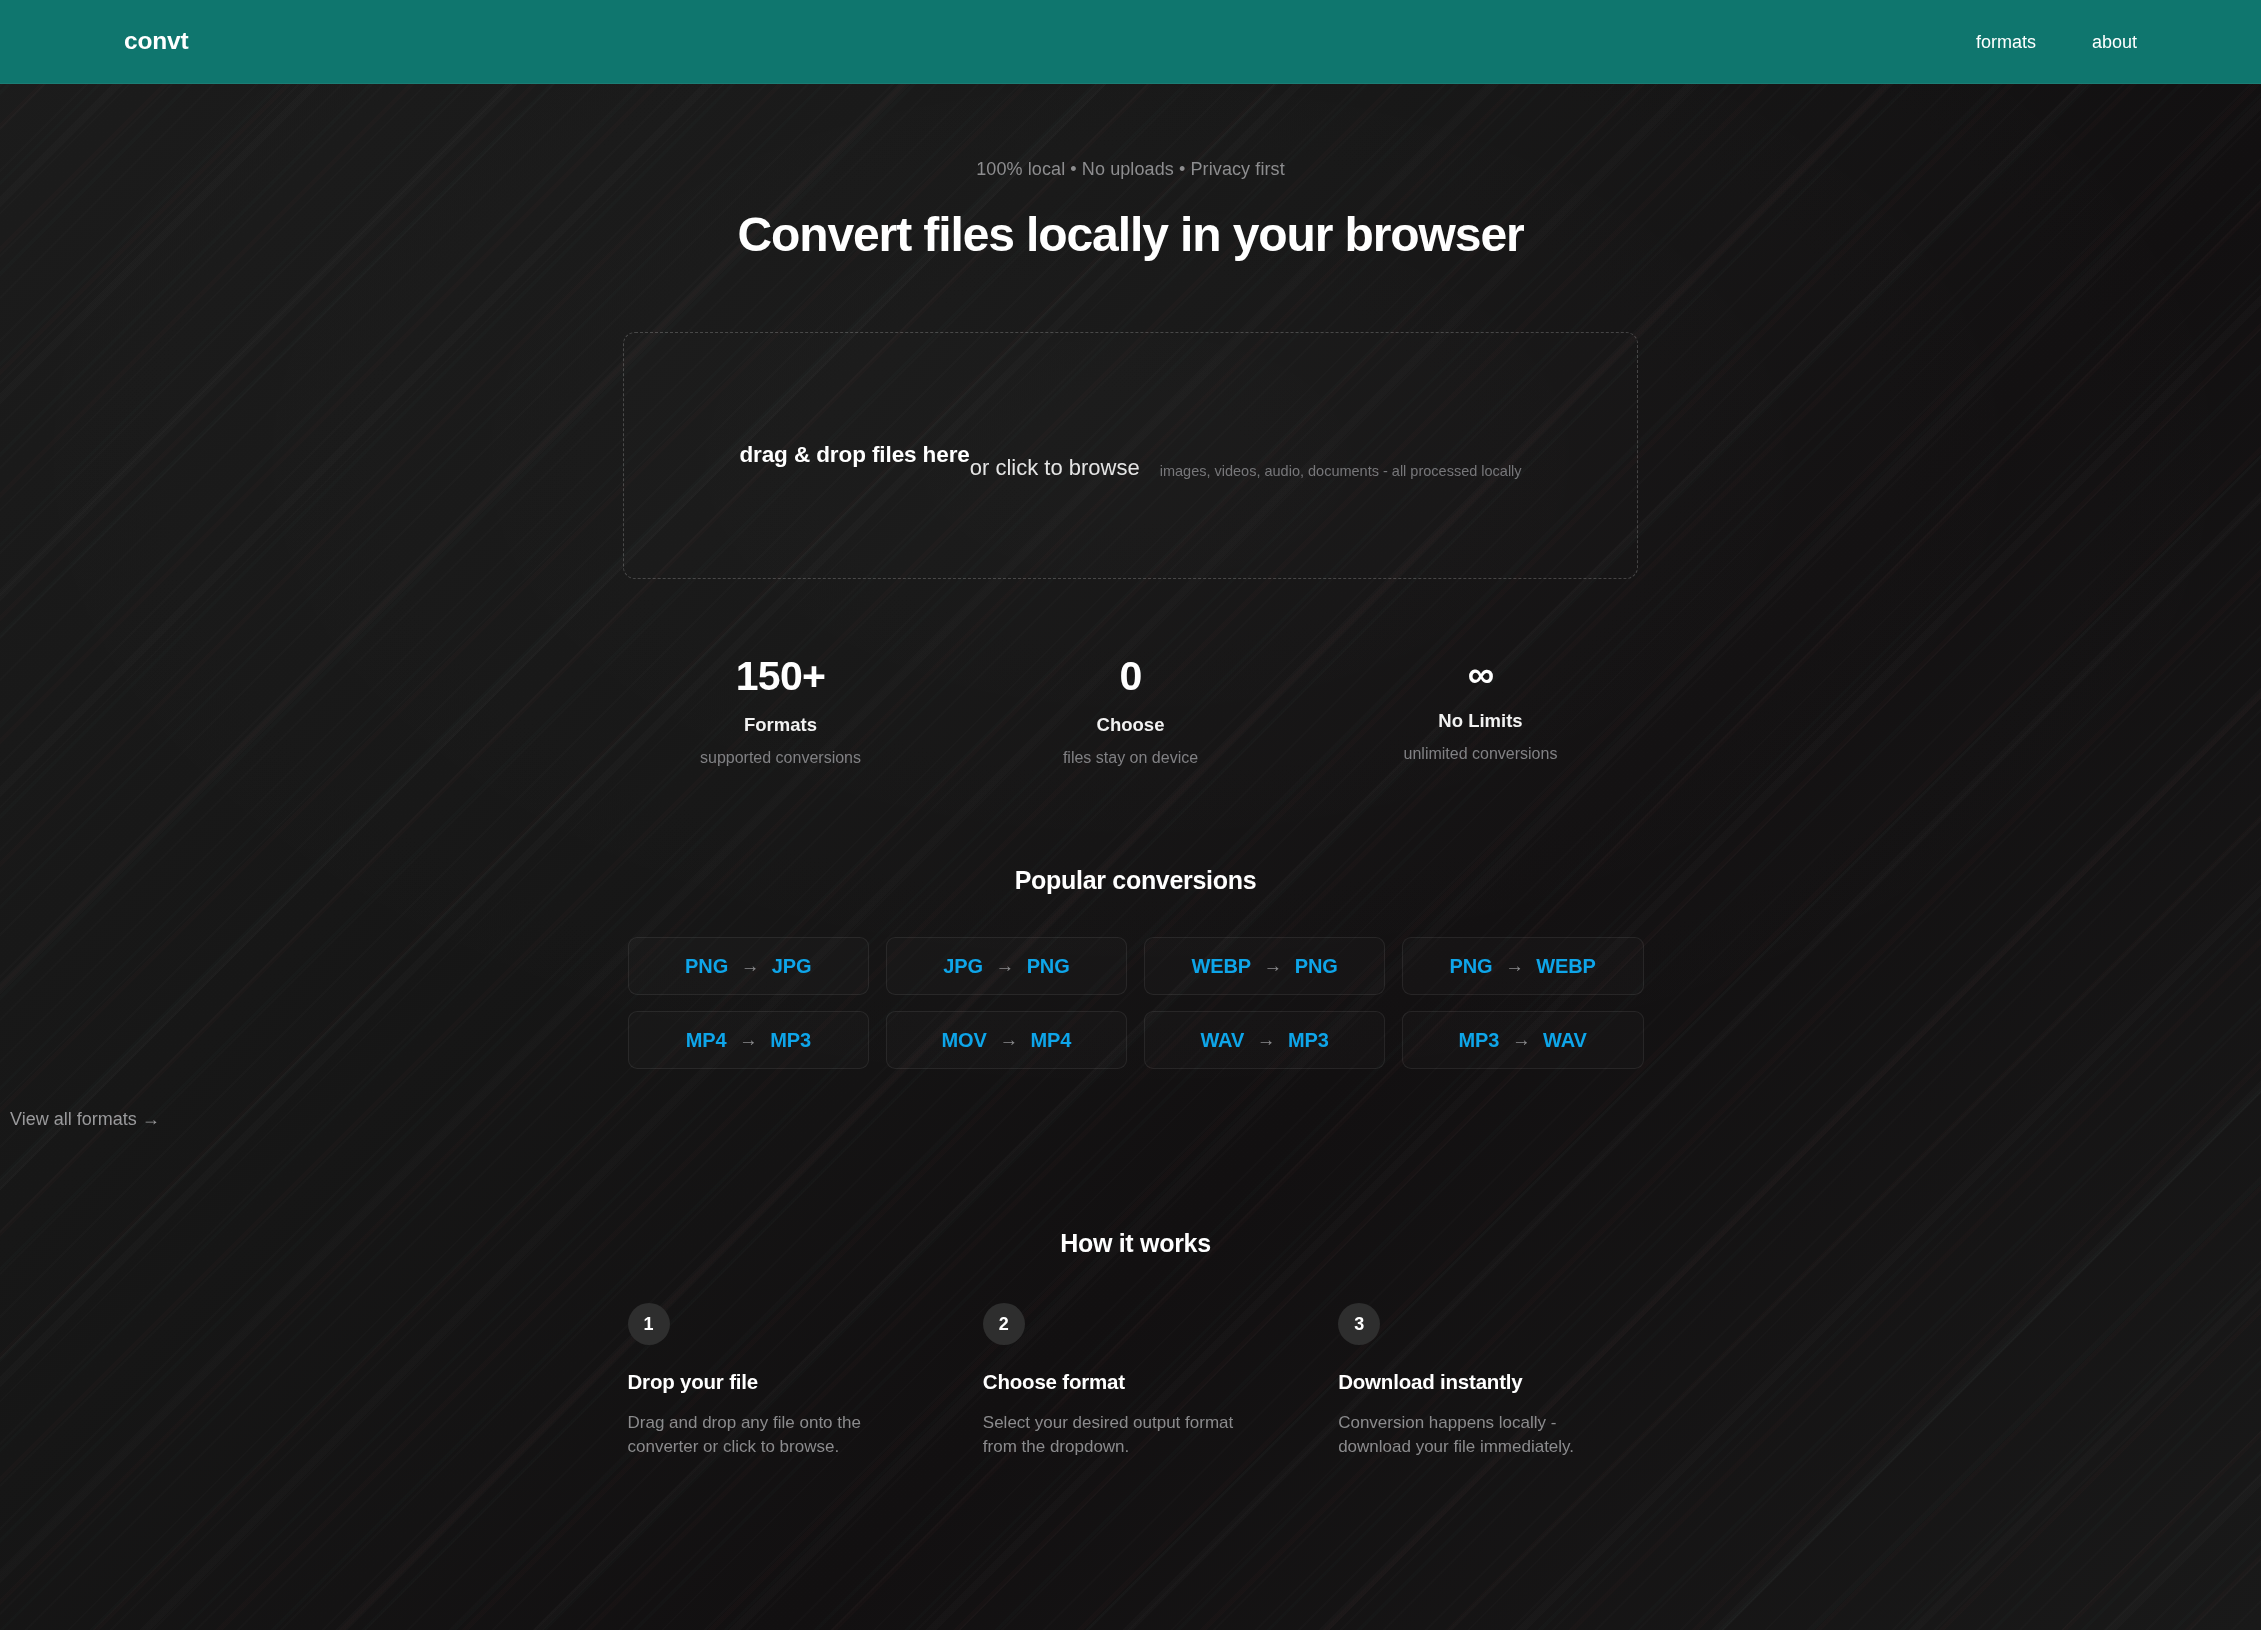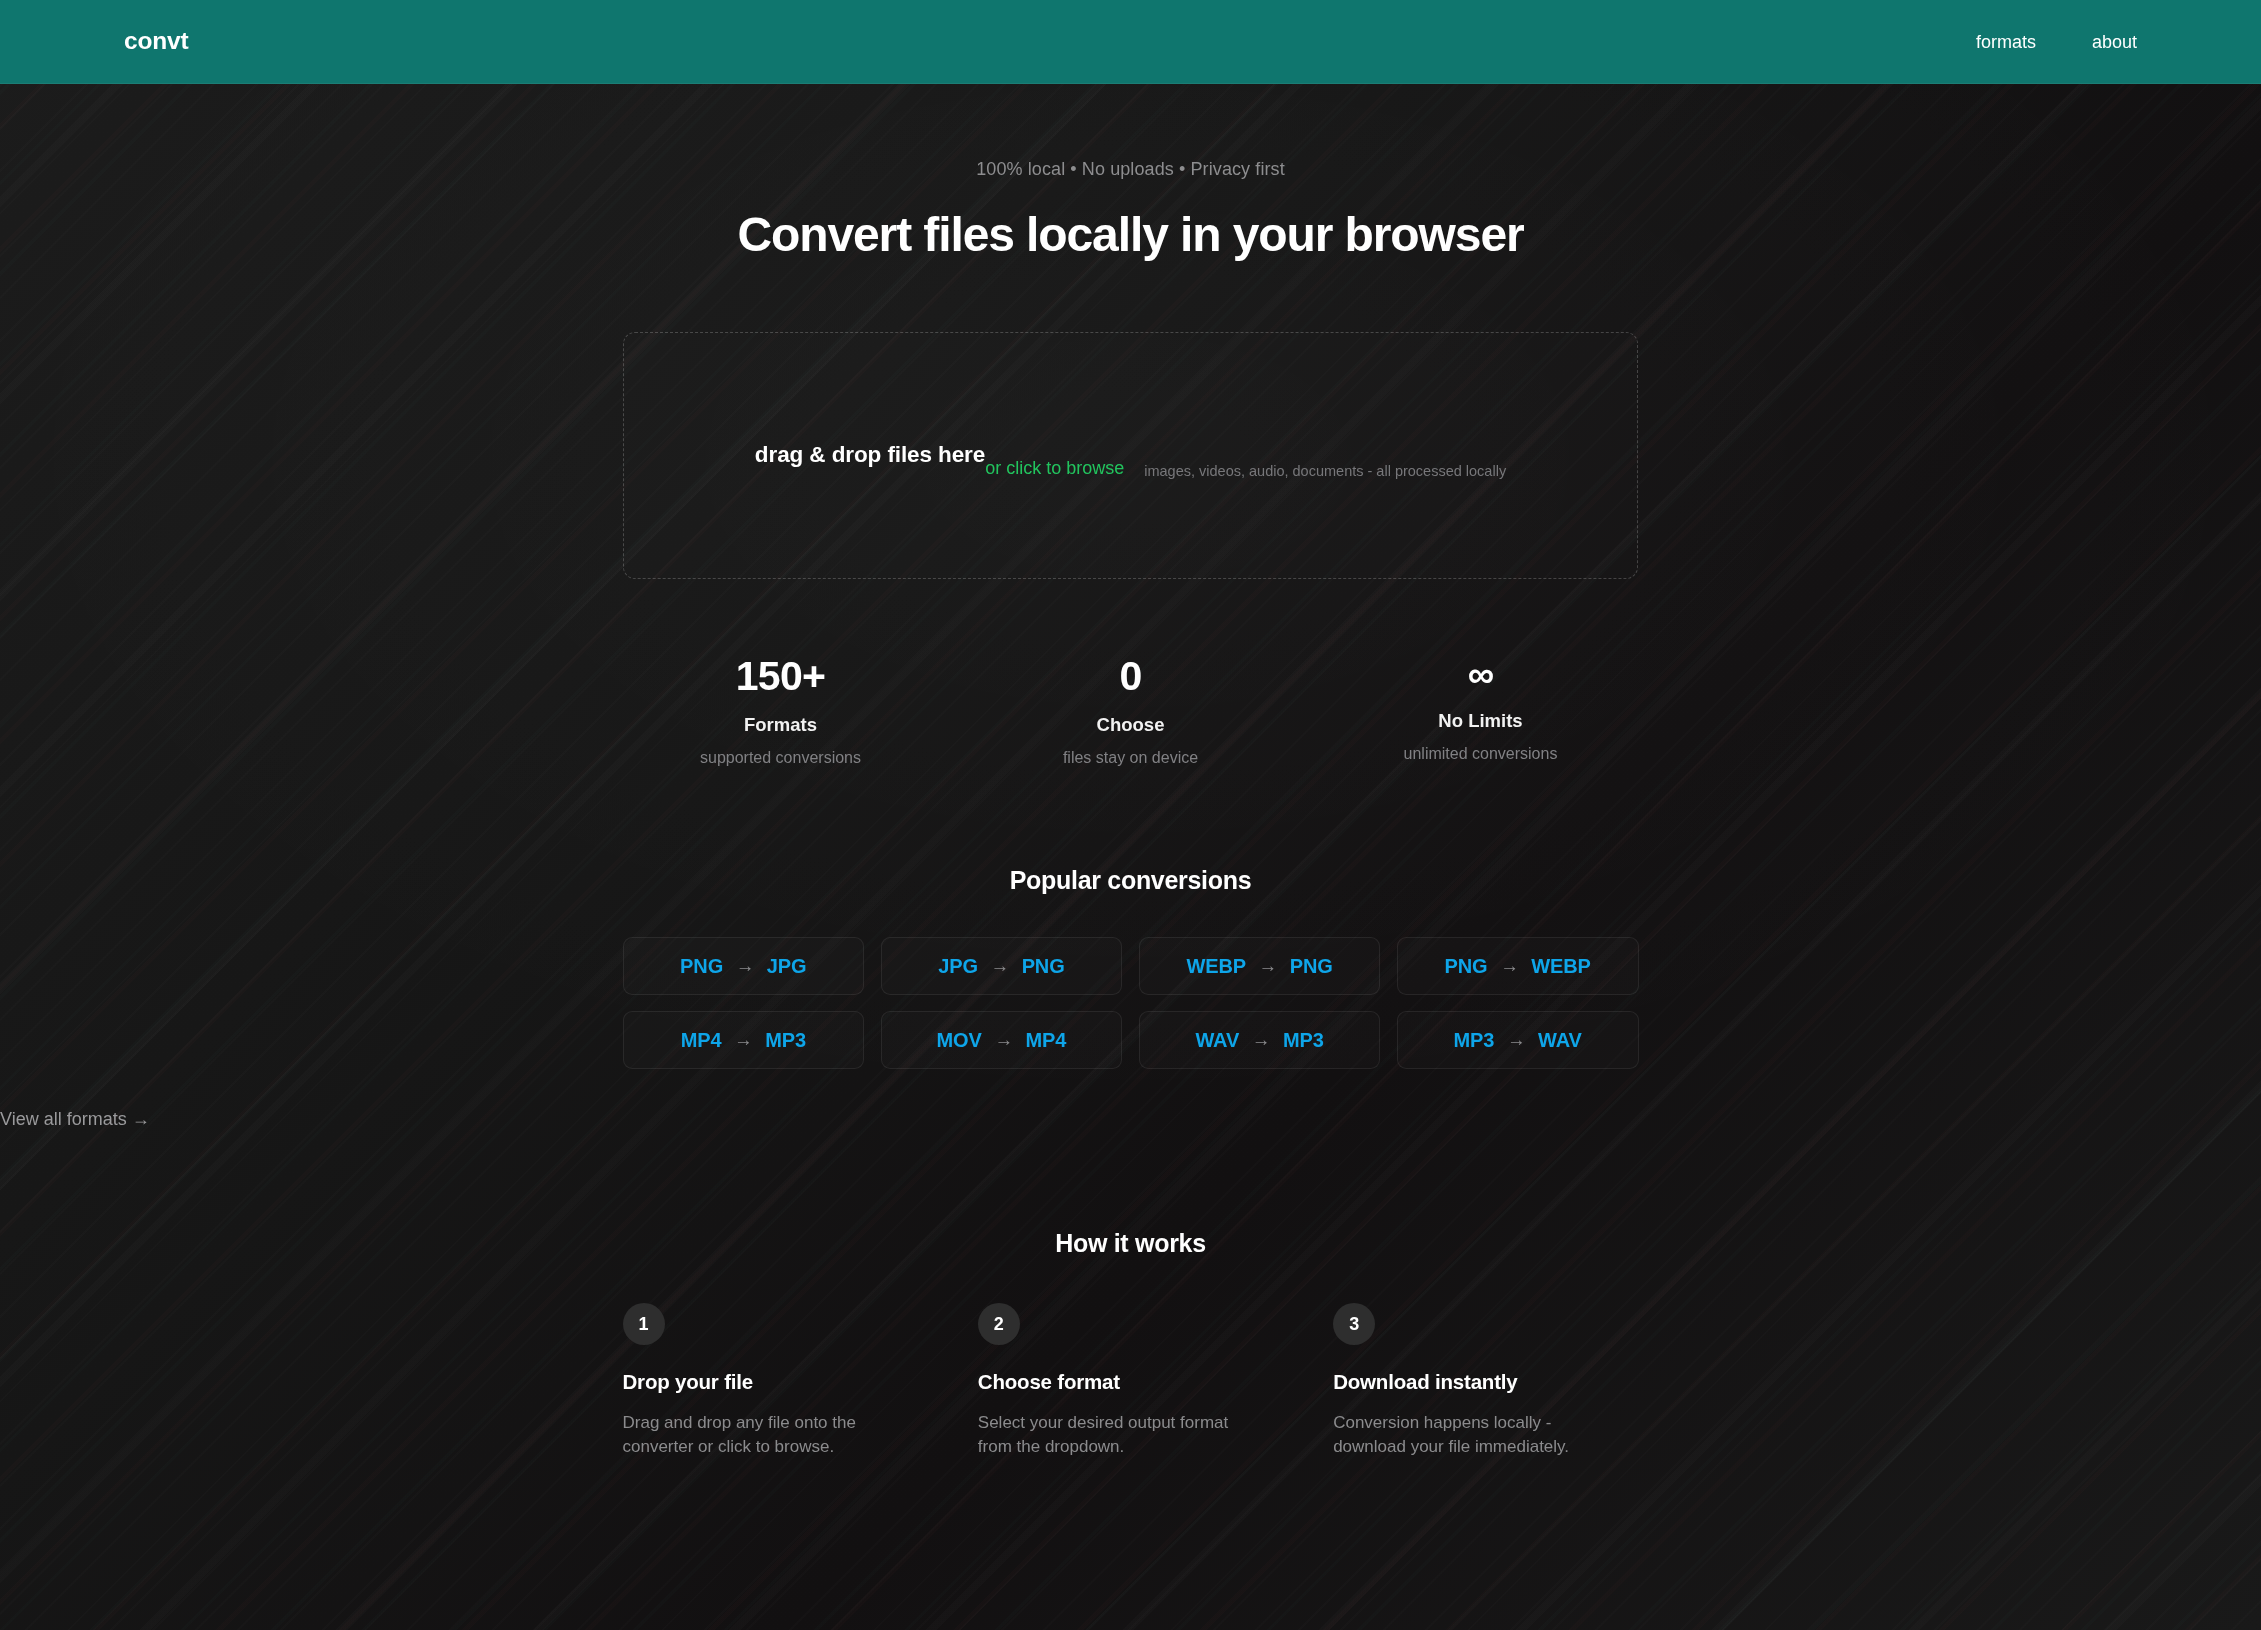--- a/index.html
+++ b/index.html
@@ -106,21 +106,21 @@
     height: 247px;
     border: 1.3px dashed rgba(255,255,255,0.20);
     border-radius: 12px;
     background: rgba(255,255,255,0.008);
     display: flex;
     flex-direction: row;
     align-items: center;
     justify-content: center;
   }
   .dz-title { font-size: 22.5px; font-weight: 700; color: #ffffff; letter-spacing: -0.1px; }
-  .dz-sub { margin-top: 26px; font-size: 18px; color: #22c55e; }
+  .dz-sub { margin-top: 26px; font-size: 22px; color: #e5e5e5; }
   .dz-hint { margin-top: 32px; font-size: 14.5px; color: #77777a; padding-left: 20px; }
 
   
   .stats {
     display: flex;
     justify-content: center;
     margin-top: 77px;
   }
   .stat { width: 350px; text-align: center; }
   .stat-value {
@@ -128,21 +128,21 @@
     font-weight: 700;
     color: #ffffff;
     line-height: 1;
     letter-spacing: -0.7px;
   }
   .stat-value.inf { font-size: 37px; }
   .stat-label { margin-top: 17px; font-size: 18.5px; font-weight: 700; color: #f2f2f2; }
   .stat-note { margin-top: 13.2px; font-size: 16px; color: #818184; font-weight: 400; }
 
   
-  .section { margin-top: 99px; }
+  .section { margin-top: 99px; margin-left: 10px; }
   .section-title {
     text-align: center;
     font-size: 25px;
     font-weight: 700;
     color: #ffffff;
     letter-spacing: -0.3px;
   }
   .conv-grid {
     margin: 42px auto 0;
     width: 1016px;

